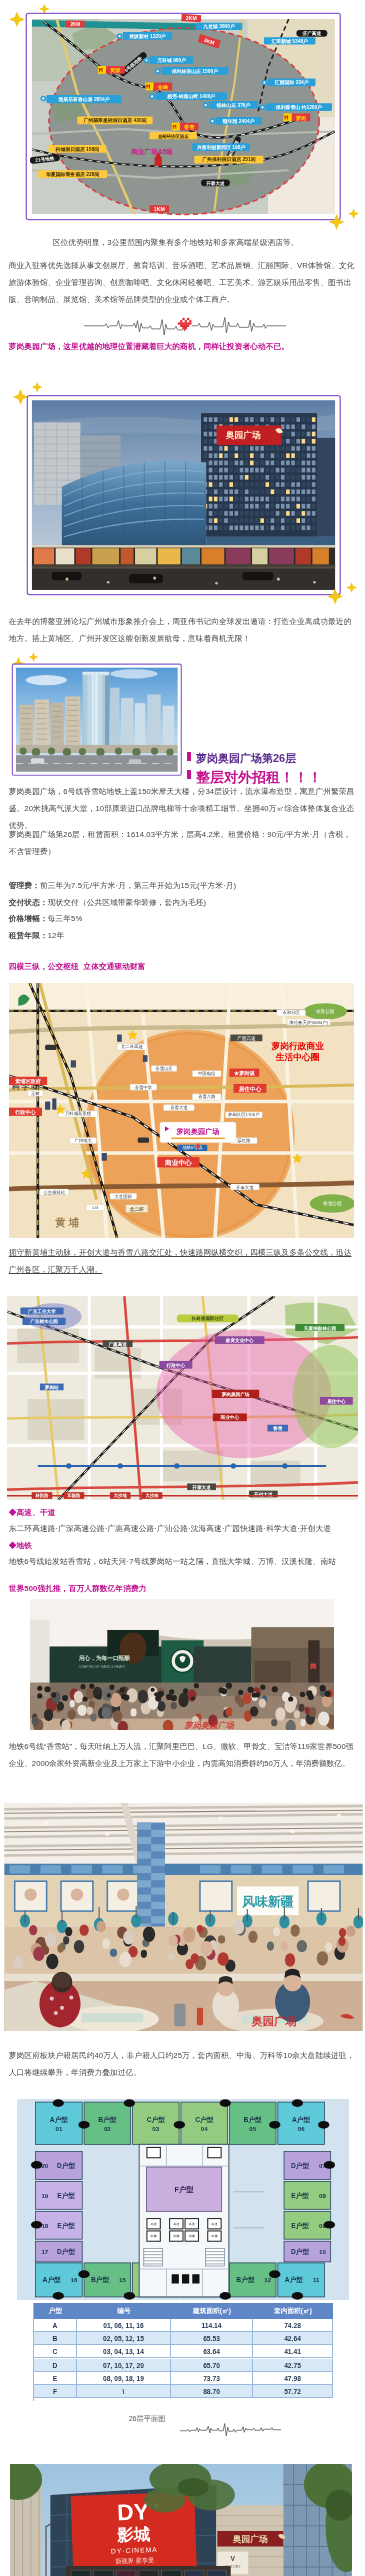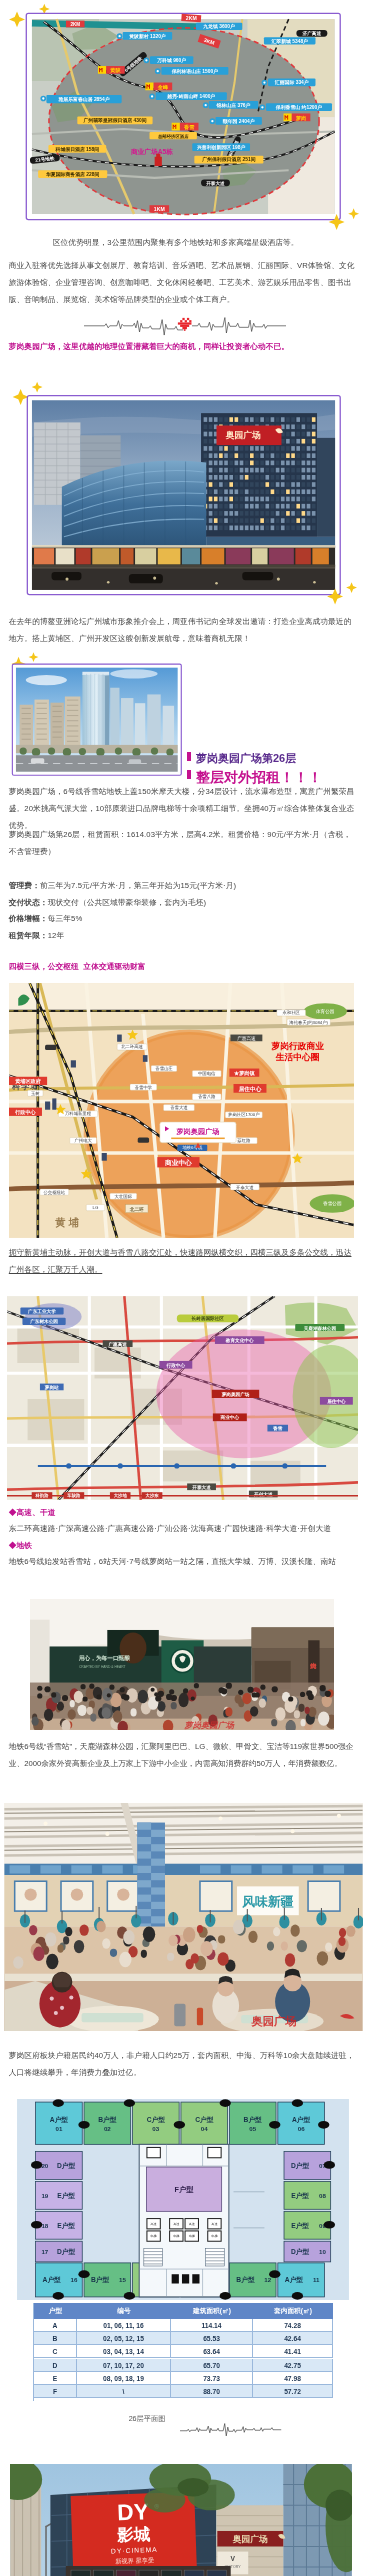--- a/index.html
+++ b/index.html
@@ -1009,20 +1009,21 @@
         <text x="282" y="391" fill="#fff" text-anchor="middle">大沙东</text>
 </g>
 </svg>
 
 <div class="t mg" style="top:1507px;line-height:12.4px;">◆高速、干道</div>
 <div class="t" style="top:1523px;line-height:12.4px;">东二环高速路·广深高速公路·广惠高速公路·广汕公路·沈海高速·广园快速路·科学大道·开创大道</div>
 
 <div class="t mg" style="top:1540px;line-height:12.4px;">◆地铁</div>
 <div class="t" style="top:1556px;line-height:12.4px;">地铁6号线始发站香雪站，6站天河·7号线萝岗站一站之隔，直抵大学城、万博、汉溪长隆、南站</div>
 
+<div class="t mg" style="top:1583px;line-height:12.4px;">世界500强扎推，百万人群数亿年消费力</div>
 
 <svg style="position:absolute;left:30px;top:1599px;" width="304" height="131" viewBox="0 0 590 254">
 <defs>
 <linearGradient id="p3ceil" x1="0" y1="0" x2="0" y2="1">
 <stop offset="0" stop-color="#f4f1ea"></stop>
           <stop offset="1" stop-color="#e6e0d4"></stop>
 </linearGradient>
 </defs>
 <rect width="590" height="254" fill="url(#p3ceil)"></rect>
 <path d="M0 0 h590 v60 q-200 45 -400 30 Q80 82 0 110 z" fill="#f6f3ee"></path>
@@ -1178,21 +1179,21 @@
 <circle cx="386" cy="168" r="6" fill="#26221f"></circle>
 <circle cx="452" cy="171" r="5" fill="#26221f"></circle>
 <circle cx="107" cy="194" r="5" fill="#26221f"></circle>
 <circle cx="34" cy="175" r="6" fill="#26221f"></circle>
 <circle cx="270" cy="190" r="6" fill="#26221f"></circle>
 <circle cx="578" cy="184" r="6" fill="#26221f"></circle>
 
 <text x="300" y="250" font-size="16" fill="#cf2c2c" opacity="0.8" font-family="Liberation Serif,serif" font-weight="bold" font-style="italic">萝岗奥园广场</text>
 </svg>
 
-<div class="t" style="top:1738px;letter-spacing:0;">地铁6号线“香雪站”，天鹿湖森林公园，汇聚阿里巴巴、LG、微软、甲骨文、宝洁等119家世界500强企业、2000余家外资高新企业及上万家上下游中小企业，内需高知消费群约50万人，年消费额数亿。</div>
+<div class="t" style="top:1738px;letter-spacing:0;">地铁6号线“香雪站”，每天吐纳上万人流，汇聚阿里巴巴、LG、微软、甲骨文、宝洁等119家世界500强企业、2000余家外资高新企业及上万家上下游中小企业，内需高知消费群约50万人，年消费额数亿。</div>
 
 <svg style="position:absolute;left:4.1px;top:1803px;" width="359" height="228" viewBox="0 0 696 443">
 <rect width="696" height="443" fill="#efe8dd"></rect>
 
 <rect width="696" height="118" fill="#f3efe8"></rect>
 <g stroke="#c9c2b6" stroke-width="5">
 <path d="M0 12 L696 6"></path>
         <path d="M0 30 L696 22"></path>
         <path d="M0 48 L696 40"></path>
         <path d="M0 66 L696 58"></path>

